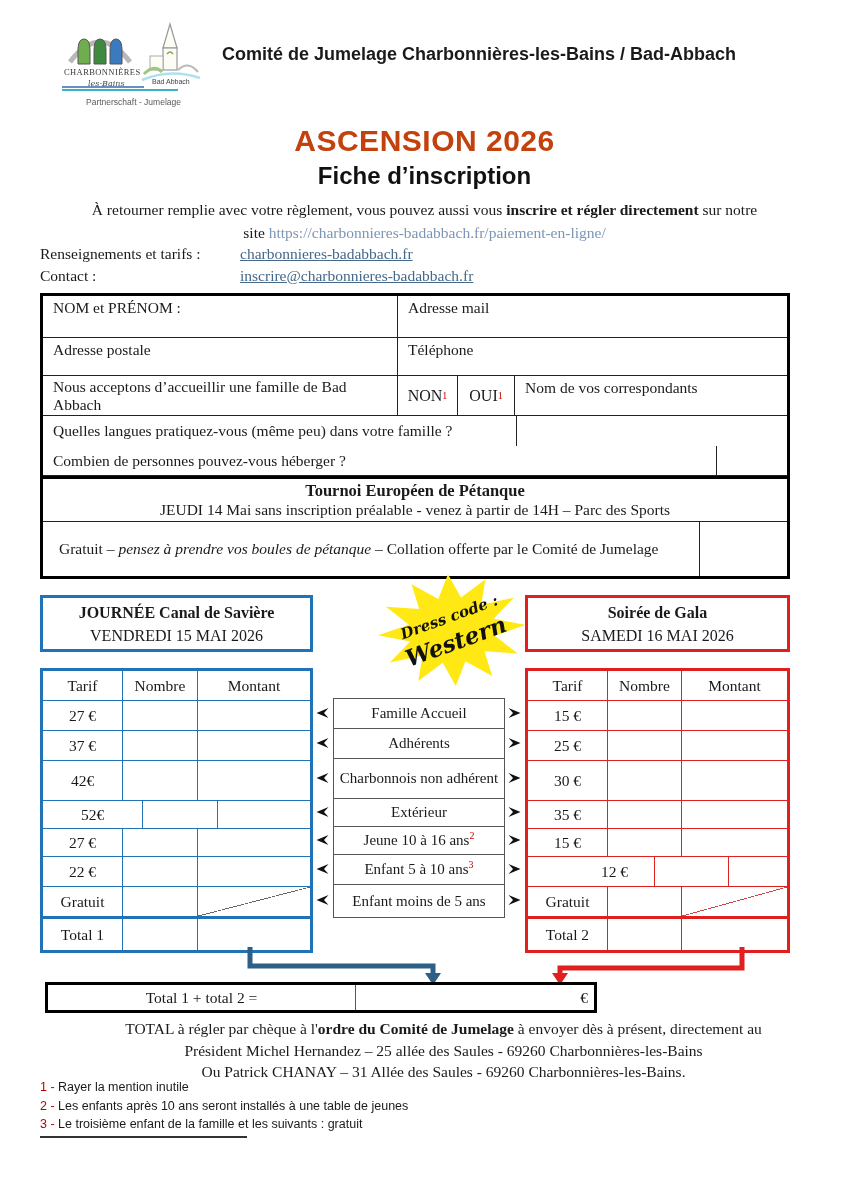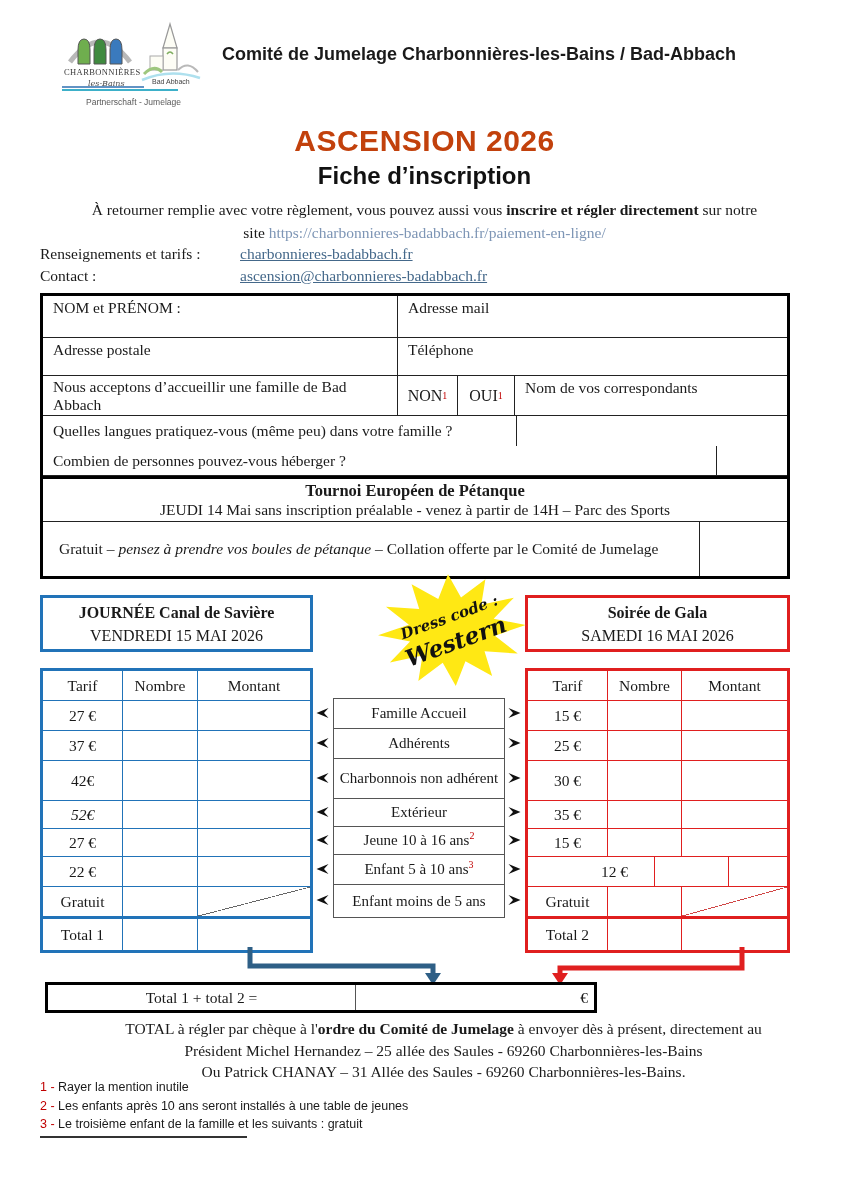--- a/index.html
+++ b/index.html
@@ -102,21 +102,21 @@
 
   <div class="abs sans center main-title">ASCENSION 2026</div>
   <div class="abs sans center sub-title">Fiche d’inscription</div>
 
   <div class="abs center intro">
     <div><span>À retourner remplie avec votre règlement, vous pouvez aussi vous </span><b>inscrire et régler directement</b><span> sur notre</span></div>
     <div><span>site </span><span class="muted-url">https://charbonnieres-badabbach.fr/paiement-en-ligne/</span></div>
   </div>
   <div class="abs info-lines">
     <div><span class="info-label">Renseignements et tarifs :</span><a class="doclink">charbonnieres-badabbach.fr</a></div>
-    <div><span class="info-label">Contact :</span><a class="doclink">ascension@charbonnieres-badabbach.fr</a></div>
+    <div><span class="info-label">Contact :</span><a class="doclink">inscrire@charbonnieres-badabbach.fr</a></div>
   </div>
 
   <div class="abs form-table">
     <div class="frow" style="height:42px;">
       <div class="fcell bR" style="width:355px;"><span>NOM et PRÉNOM :</span></div>
       <div class="fcell" style="flex:1;"><span>Adresse mail</span></div>
     </div>
     <div class="frow" style="height:38px;">
       <div class="fcell bR" style="width:355px;"><span>Adresse postale</span></div>
       <div class="fcell" style="flex:1;"><span>Téléphone</span></div>
@@ -191,21 +191,21 @@
       <div class="pcell" style="width:80px;">37 €</div>
       <div class="pcell" style="width:75px;"></div>
       <div class="pcell" style="flex:1;"></div>
     </div>
     <div class="prow" style="height:40px;">
       <div class="pcell" style="width:80px;">42€</div>
       <div class="pcell" style="width:75px;"></div>
       <div class="pcell" style="flex:1;"></div>
     </div>
     <div class="prow" style="height:28px;">
-      <div class="pcell" style="width:80px;font-style:italic;">52€</div>
+      <div class="pcell" style="width:100px;">52€</div>
       <div class="pcell" style="width:75px;"></div>
       <div class="pcell" style="flex:1;"></div>
     </div>
     <div class="prow" style="height:28px;">
       <div class="pcell" style="width:80px;">27 €</div>
       <div class="pcell" style="width:75px;"></div>
       <div class="pcell" style="flex:1;"></div>
     </div>
     <div class="prow" style="height:30px;justify-content:center;">
       <div class="pcell" style="width:80px;">22 €</div>

